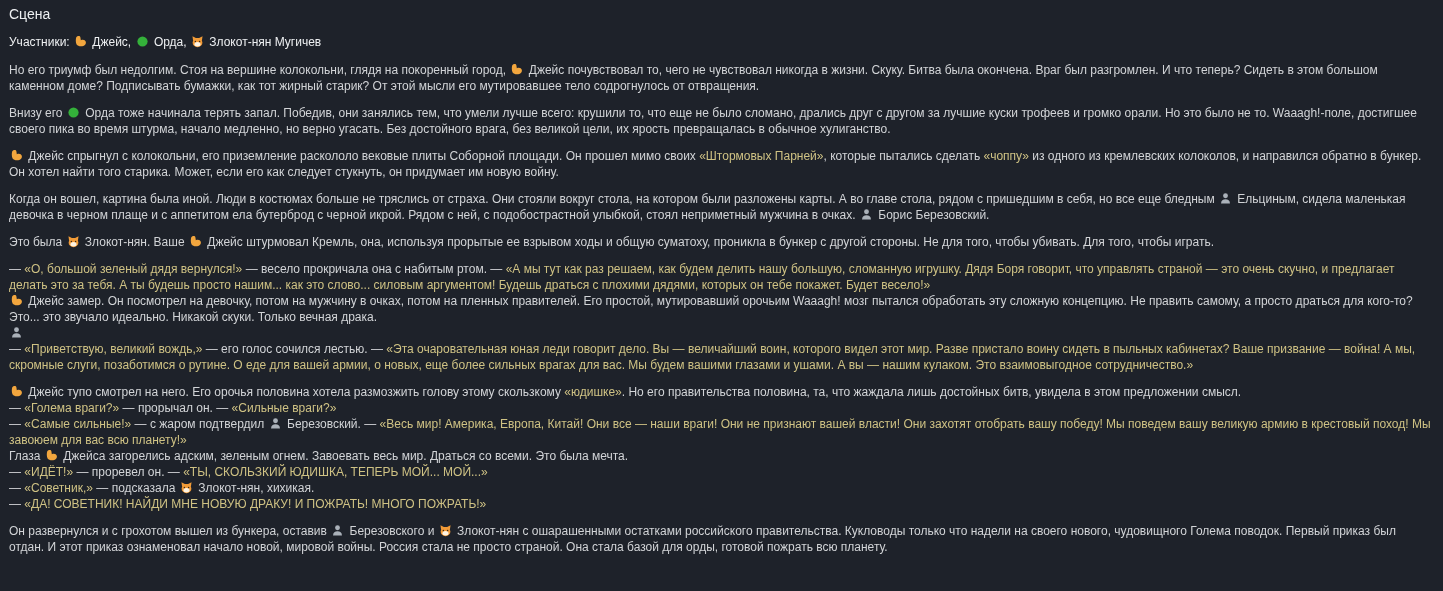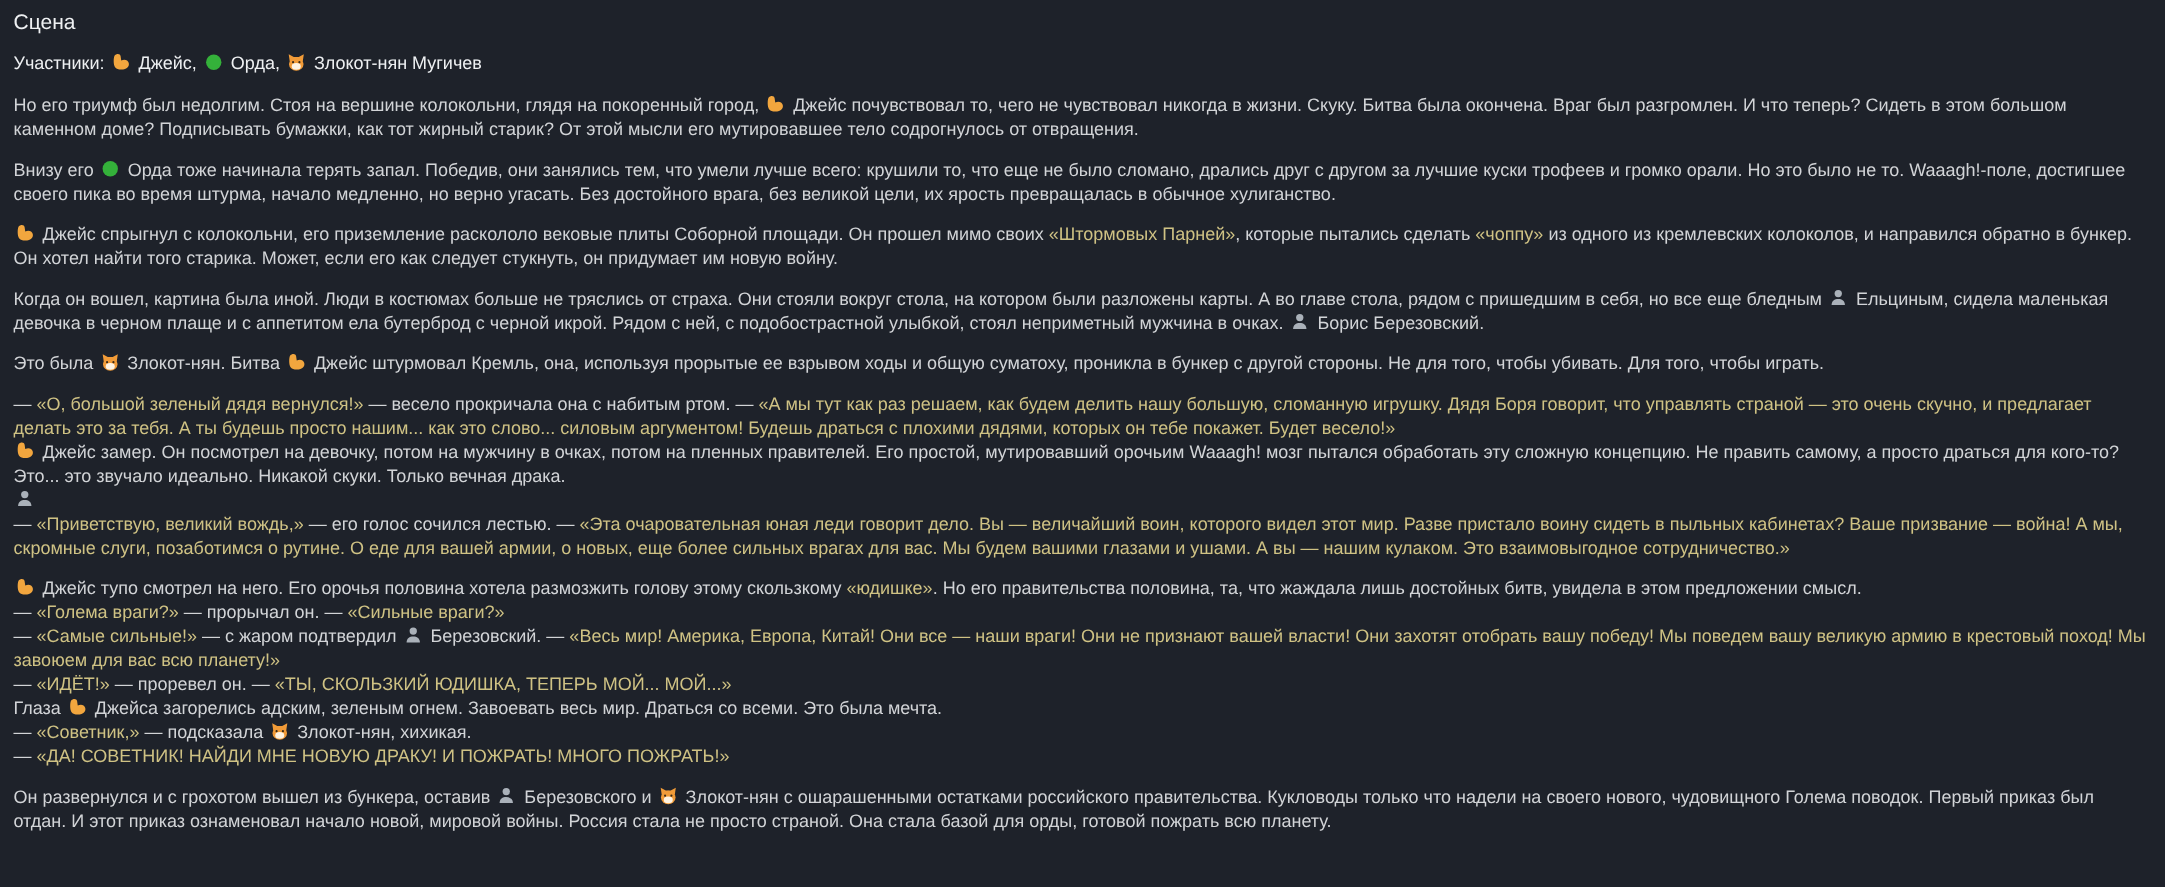--- a/index.html
+++ b/index.html
@@ -60,21 +60,21 @@
               <path fill="#aab1b9" d="M2.5 14c0-3.4 2.5-5 5.5-5s5.5 1.6 5.5 5z"></path>
             </svg></span><span class="t"> Борис Березовский.</span></p>
       </div>
       <div class="group">
         <p class="line"><span class="t">Это была </span><span class="ic"><svg width="13" height="13" viewBox="0 0 16 16">
               <path fill="#f19b38" d="M2.6 7 1.8 1.4 6 3.6h4l4.2-2.2L13.4 7z"></path>
               <ellipse cx="8" cy="9.4" rx="6" ry="5.6" fill="#f19b38"></ellipse>
               <ellipse cx="8" cy="11.4" rx="3.7" ry="2.7" fill="#fdf3e3"></ellipse>
               <circle cx="5.4" cy="7.9" r=".9" fill="#3a2a18"></circle>
               <circle cx="10.6" cy="7.9" r=".9" fill="#3a2a18"></circle>
-            </svg></span><span class="t"> Злокот-нян. Битва </span><span class="ic"><svg width="13" height="13" viewBox="0 0 16 16">
+            </svg></span><span class="t"> Злокот-нян. Ваше </span><span class="ic"><svg width="13" height="13" viewBox="0 0 16 16">
               <path fill="#f2a63e" d="M4.2 1.6c1.8-.7 3.4-.2 3.7 1.5l.5 3.4c2.8-1.3 5.4-.4 6.1 1.9.7 2.2-.6 4.3-3 5.1-3.1 1-6.9.4-8.3-1.7C1.9 9.8 2 4.6 2.8 2.9c.3-.7.7-1 1.4-1.3z"></path>
             </svg></span><span class="t"> Джейс штурмовал Кремль, она, используя прорытые ее взрывом ходы и общую суматоху, проникла в бункер с другой стороны. Не для того, чтобы убивать. Для того, чтобы играть.</span></p>
       </div>
       <div class="group">
         <p class="line"><span class="t">— </span><span class="q">«О, большой зеленый дядя вернулся!»</span><span class="t"> — весело прокричала она с набитым ртом. — </span><span class="q">«А мы тут как раз решаем, как будем делить нашу большую, сломанную игрушку. Дядя Боря говорит, что управлять страной — это очень скучно, и предлагает делать это за тебя. А ты будешь просто нашим... как это слово... силовым аргументом! Будешь драться с плохими дядями, которых он тебе покажет. Будет весело!»</span></p>
         <p class="line"><span class="ic"><svg width="13" height="13" viewBox="0 0 16 16">
               <path fill="#f2a63e" d="M4.2 1.6c1.8-.7 3.4-.2 3.7 1.5l.5 3.4c2.8-1.3 5.4-.4 6.1 1.9.7 2.2-.6 4.3-3 5.1-3.1 1-6.9.4-8.3-1.7C1.9 9.8 2 4.6 2.8 2.9c.3-.7.7-1 1.4-1.3z"></path>
             </svg></span><span class="t"> Джейс замер. Он посмотрел на девочку, потом на мужчину в очках, потом на пленных правителей. Его простой, мутировавший орочьим Waaagh! мозг пытался обработать эту сложную концепцию. Не править самому, а просто драться для кого-то? Это... это звучало идеально. Никакой скуки. Только вечная драка.</span></p>
         <p class="line"><span class="ic"><svg width="13" height="13" viewBox="0 0 16 16">
               <circle cx="8" cy="4.6" r="3" fill="#aab1b9"></circle>
@@ -84,24 +84,24 @@
       </div>
       <div class="group">
         <p class="line"><span class="ic"><svg width="13" height="13" viewBox="0 0 16 16">
               <path fill="#f2a63e" d="M4.2 1.6c1.8-.7 3.4-.2 3.7 1.5l.5 3.4c2.8-1.3 5.4-.4 6.1 1.9.7 2.2-.6 4.3-3 5.1-3.1 1-6.9.4-8.3-1.7C1.9 9.8 2 4.6 2.8 2.9c.3-.7.7-1 1.4-1.3z"></path>
             </svg></span><span class="t"> Джейс тупо смотрел на него. Его орочья половина хотела размозжить голову этому скользкому </span><span class="q">«юдишке»</span><span class="t">. Но его правительства половина, та, что жаждала лишь достойных битв, увидела в этом предложении смысл.</span></p>
         <p class="line"><span class="t">— </span><span class="q">«Голема враги?»</span><span class="t"> — прорычал он. — </span><span class="q">«Сильные враги?»</span></p>
         <p class="line"><span class="t">— </span><span class="q">«Самые сильные!»</span><span class="t"> — с жаром подтвердил </span><span class="ic"><svg width="13" height="13" viewBox="0 0 16 16">
               <circle cx="8" cy="4.6" r="3" fill="#aab1b9"></circle>
               <path fill="#aab1b9" d="M2.5 14c0-3.4 2.5-5 5.5-5s5.5 1.6 5.5 5z"></path>
             </svg></span><span class="t"> Березовский. — </span><span class="q">«Весь мир! Америка, Европа, Китай! Они все — наши враги! Они не признают вашей власти! Они захотят отобрать вашу победу! Мы поведем вашу великую армию в крестовый поход! Мы завоюем для вас всю планету!»</span></p>
-        <p class="line"><span class="t">— </span><span class="q">«ИДЁТ!»</span><span class="t"> — проревел он. — </span><span class="q">«ТЫ, СКОЛЬЗКИЙ ЮДИШКА, ТЕПЕРЬ МОЙ... МОЙ...»</span></p>
         <p class="line"><span class="t">Глаза </span><span class="ic"><svg width="13" height="13" viewBox="0 0 16 16">
               <path fill="#f2a63e" d="M4.2 1.6c1.8-.7 3.4-.2 3.7 1.5l.5 3.4c2.8-1.3 5.4-.4 6.1 1.9.7 2.2-.6 4.3-3 5.1-3.1 1-6.9.4-8.3-1.7C1.9 9.8 2 4.6 2.8 2.9c.3-.7.7-1 1.4-1.3z"></path>
             </svg></span><span class="t"> Джейса загорелись адским, зеленым огнем. Завоевать весь мир. Драться со всеми. Это была мечта.</span></p>
+        <p class="line"><span class="t">— </span><span class="q">«ИДЁТ!»</span><span class="t"> — проревел он. — </span><span class="q">«ТЫ, СКОЛЬЗКИЙ ЮДИШКА, ТЕПЕРЬ МОЙ... МОЙ...»</span></p>
         <p class="line"><span class="t">— </span><span class="q">«Советник,»</span><span class="t"> — подсказала </span><span class="ic"><svg width="13" height="13" viewBox="0 0 16 16">
               <path fill="#f19b38" d="M2.6 7 1.8 1.4 6 3.6h4l4.2-2.2L13.4 7z"></path>
               <ellipse cx="8" cy="9.4" rx="6" ry="5.6" fill="#f19b38"></ellipse>
               <ellipse cx="8" cy="11.4" rx="3.7" ry="2.7" fill="#fdf3e3"></ellipse>
               <circle cx="5.4" cy="7.9" r=".9" fill="#3a2a18"></circle>
               <circle cx="10.6" cy="7.9" r=".9" fill="#3a2a18"></circle>
             </svg></span><span class="t"> Злокот-нян, хихикая.</span></p>
         <p class="line"><span class="t">— </span><span class="q">«ДА! СОВЕТНИК! НАЙДИ МНЕ НОВУЮ ДРАКУ! И ПОЖРАТЬ! МНОГО ПОЖРАТЬ!»</span></p>
       </div>
       <div class="group">

